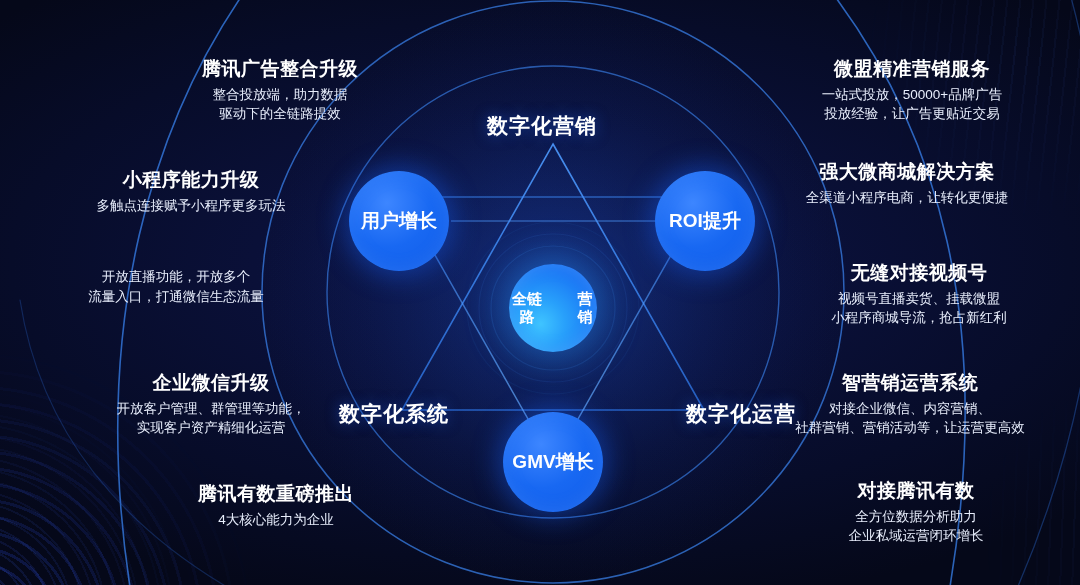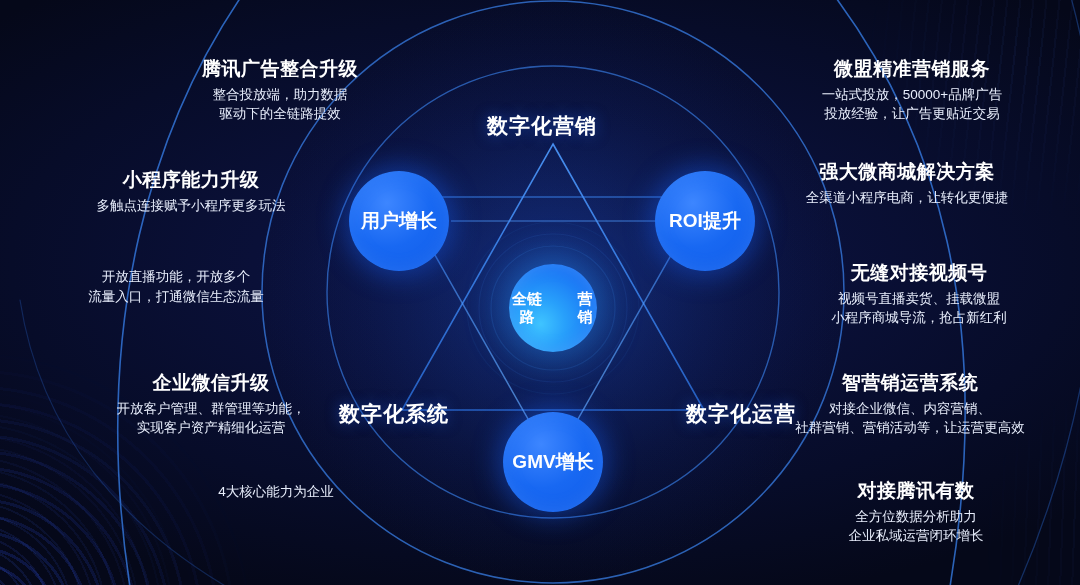--- a/index.html
+++ b/index.html
@@ -201,20 +201,21 @@
     <p class="tline">流量入口，打通微信生态流量</p>
   </div>
 
   <div class="tblock left" style="left:61px;top:371px;">
     <p class="ttitle">企业微信升级</p>
     <p class="tline">开放客户管理、群管理等功能，</p>
     <p class="tline">实现客户资产精细化运营</p>
   </div>
 
   <div class="tblock left" style="left:126px;top:482px;">
+    <p class="ttitle">腾讯有数重磅推出</p>
     <p class="tline">4大核心能力为企业</p>
   </div>
 
   <div class="tblock right" style="left:762px;top:57px;">
     <p class="ttitle">微盟精准营销服务</p>
     <p class="tline">一站式投放，50000+品牌广告</p>
     <p class="tline">投放经验，让广告更贴近交易</p>
   </div>
 
   <div class="tblock right" style="left:757px;top:160px;">

